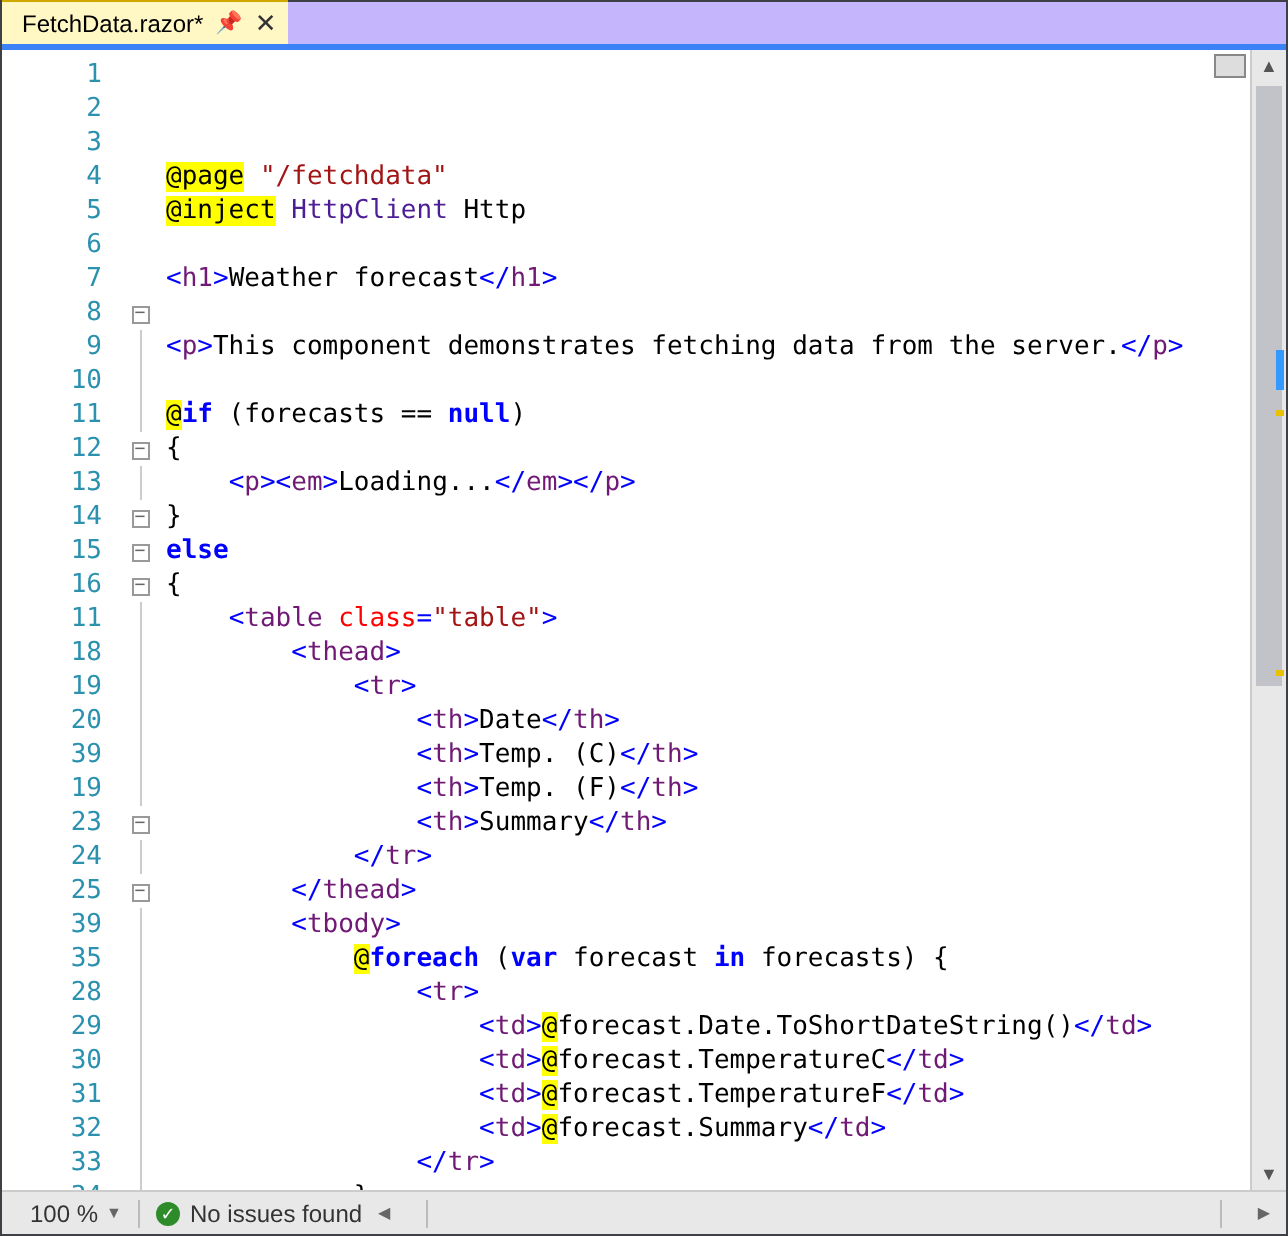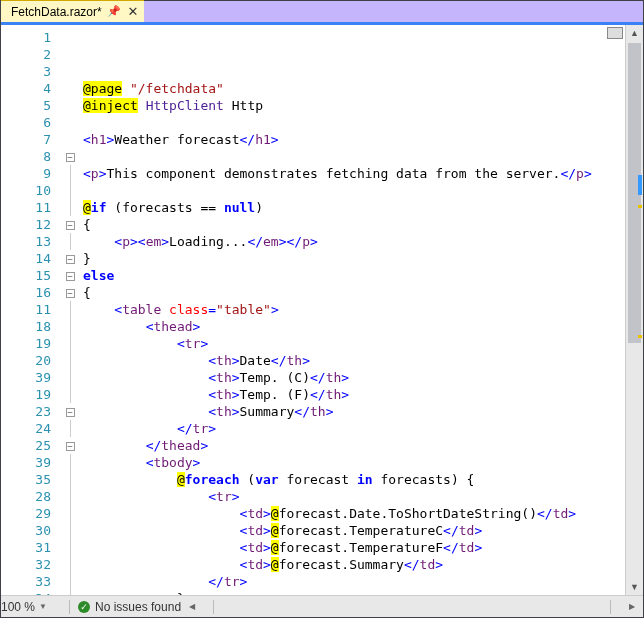--- a/index.html
+++ b/index.html
@@ -19,21 +19,21 @@
 .code { flex: 1; background: #fff; padding: 4px 0 4px 4px; font-family: Consolas, monospace; font-size: 13px; line-height: 17px; white-space: pre; color: #000; overflow: hidden; position: relative; }
 .code-line { height: 17px; }
 .split-icon { position: absolute; top: 2px; right: 2px; width: 16px; height: 12px; border: 1px solid #888; background: linear-gradient(#ddd 48%, #888 48% 52%, #ddd 52%); }
 .scroll-v { width: 18px; background: #e8e8e8; border-left: 1px solid #ccc; position: relative; }
 .scroll-thumb-v { position: absolute; left: 2px; right: 2px; top: 18px; height: 300px; background: #c2c3c9; }
 .scroll-arrow { position: absolute; left: 0; right: 0; height: 16px; text-align: center; font-size: 9px; color: #555; line-height: 16px; }
 .sa-up { top: 0; } .sa-down { bottom: 0; }
 .marker { position: absolute; right: 1px; width: 4px; height: 3px; background: #e8c200; }
 .marker-blue { background: #3399ff; width: 4px; height: 20px; }
 .status-bar { height: 22px; background: #e8e8e8; border-top: 1px solid #ccc; display: flex; align-items: center; font-size: 12px; color: #333; }
-.zoom { width: 60px; padding-left: 0; display: flex; align-items: center; }
+.zoom { width: 60px; padding-left: 14px; display: flex; align-items: center; }
 .zoom-caret { font-size: 8px; margin-left: 4px; color: #666; }
 .status-sep { width: 1px; height: 14px; background: #bbb; margin: 0 8px; }
 .check-icon { display: inline-block; width: 12px; height: 12px; border-radius: 50%; background: #2e8b29; color: #fff; font-size: 9px; line-height: 12px; text-align: center; margin-right: 5px; }
 .hscroll { flex: 1; height: 14px; background: #e8e8e8; margin: 0 4px; position: relative; display: flex; align-items: center; }
 .hscroll-track { flex: 1; height: 14px; background: #e8e8e8; border-left: 1px solid #bbb; border-right: 1px solid #bbb; margin: 0 14px; }
 .hscroll-larrow, .hscroll-rarrow { width: 14px; text-align: center; font-size: 8px; color: #666; } 
 .k-str { color: #a31515; }
 .k-type { color: #4c1d95; }
 .k-tag { color: #701a75; }
 .k-attr { color: #ff0000; }

